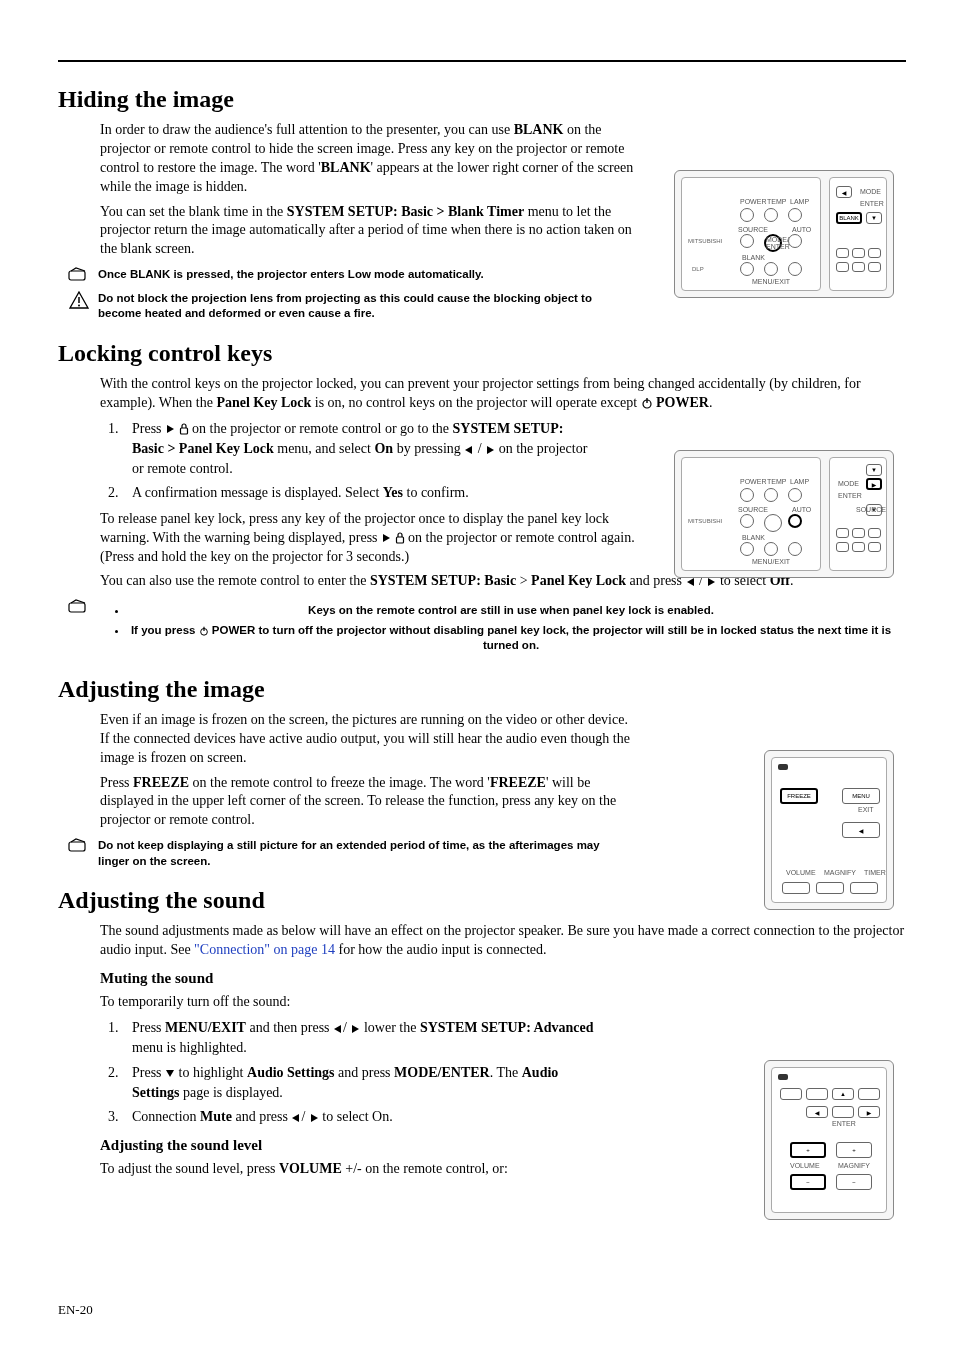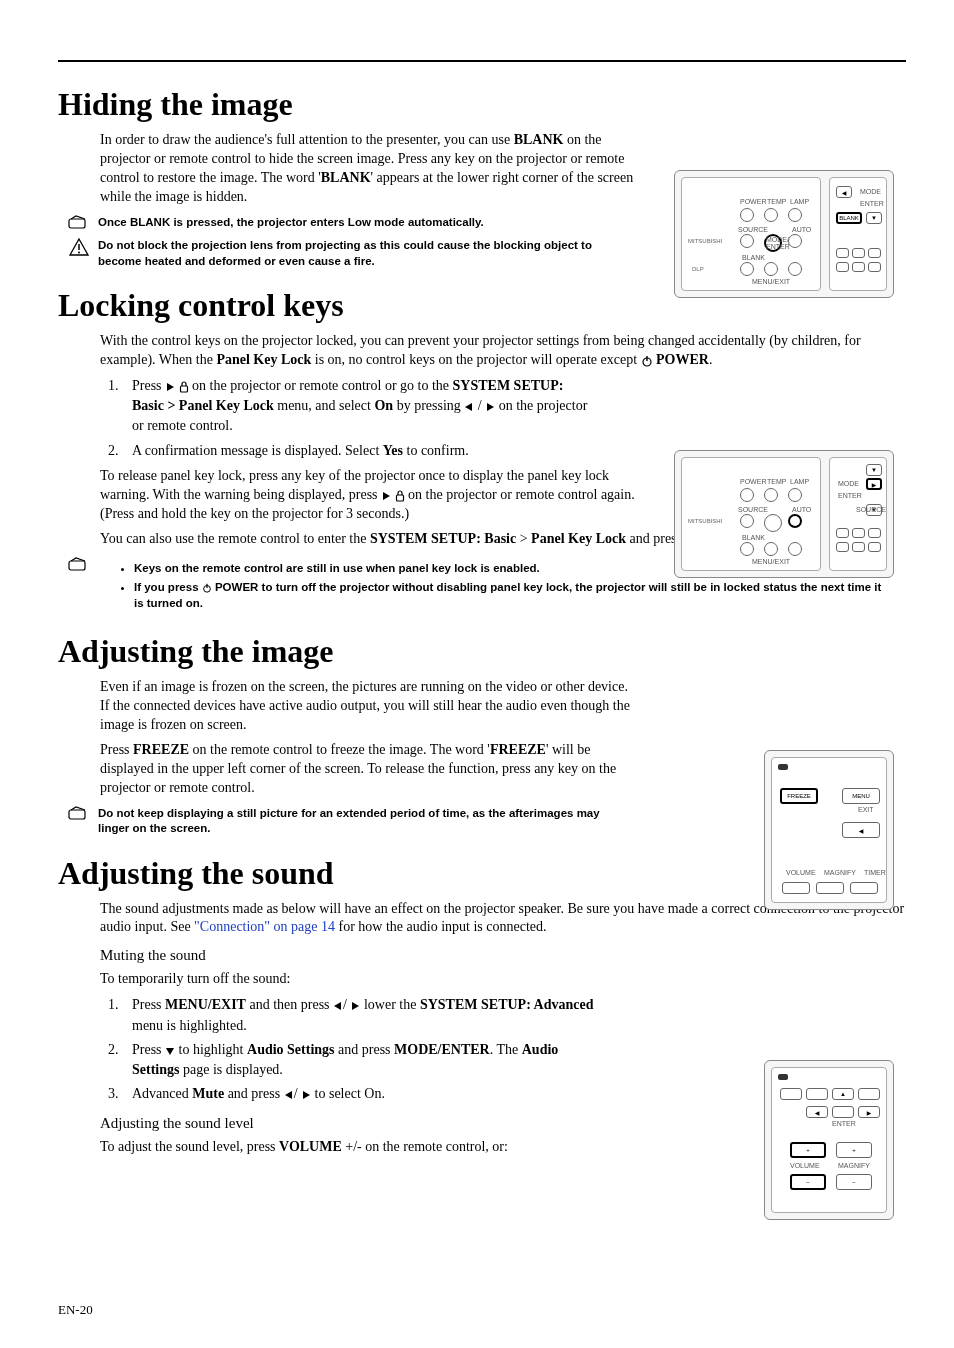--- a/index.html
+++ b/index.html
@@ -7,29 +7,29 @@
     font-family: "Times New Roman", Times, serif;
     width: 954px;
     height: 1348px;
     background: #fff;
     color: #000;
     padding: 60px 48px 30px 58px;
     position: relative;
     font-size: 14px;
   }
   .hr-top { border-top: 2px solid #000; margin-bottom: 24px; }
-  h1 { font-size: 32px; font-weight: bold; margin: 18px 0 8px 0; }
+  h1 { font-size: 24px; font-weight: bold; margin: 18px 0 8px 0; }
   .indent { margin-left: 42px; }
   .para { margin: 6px 0; line-height: 1.35; }
-  .sub-h { font-weight: normal; font-size: 15px; margin: 10px 0 4px 0; }
+  .sub-h { font-weight: bold; font-size: 15px; margin: 10px 0 4px 0; }
   .note-row { display: flex; align-items: flex-start; gap: 8px; margin: 8px 0 6px 10px; font-family: Arial, Helvetica, sans-serif; font-size: 11.5px; font-weight: bold; line-height: 1.35; }
   .note-row .icon { flex: 0 0 22px; display:flex; justify-content:center; }
   .note-row .txt { flex: 1; }
   .bullets { list-style: disc; padding-left: 18px; }
-  .bullets li { margin: 4px 18px; }
+  .bullets li { margin: 4px 12px; text-align: center; }
   ol.steps { list-style: decimal; padding-left: 64px; }
   ol.steps li { margin: 4px 0; padding-left: 10px; line-height:1.45; }
   .link { color: #2040c0; }
   .diagram {
     position: absolute;
     border: 1px solid #888;
     background: #f6f6f6;
     border-radius: 6px;
   }
   .diagram.d1 { right: 60px; top: 170px; width: 220px; height: 128px; }
@@ -52,20 +52,23 @@
 </head>
 <body>
 
 <div class="hr-top"></div>
 
 <h1>Hiding the image</h1>
 <div class="indent col-narrow">
   <p class="para">
     <span>In order to draw the audience's full attention to the presenter, you can use </span><b>BLANK</b><span> on the projector or remote control to hide the screen image. Press any key on the projector or remote control to restore the image. The word '</span><b>BLANK</b><span>' appears at the lower right corner of the screen while the image is hidden.</span>
   </p>
+  <p class="para">
+    <span>You can set the blank time in the </span><b>SYSTEM SETUP: Basic &gt; Blank Timer</b><span> menu to let the projector return the image automatically after a period of time when there is no action taken on the blank screen.</span>
+  </p>
 </div>
 <div class="note-row">
   <span class="icon">
     <svg width="22" height="14" viewBox="0 0 22 14">
         <rect x="1" y="4" width="16" height="9" rx="2" fill="none" stroke="#000" stroke-width="1.2"></rect>
         <path d="M3 4 L8 1 L17 4" fill="none" stroke="#000" stroke-width="1.2"></path>
       </svg>
   </span>
   <span class="txt">Once BLANK is pressed, the projector enters Low mode automatically.</span>
 </div>
@@ -198,21 +201,21 @@
     <span> lower the </span><b>SYSTEM SETUP: Advanced</b><span> menu is highlighted.</span>
   </li>
   <li>
     <span>Press </span>
     <svg class="inline-icon" width="10" height="10" viewBox="0 0 10 10">
         <path d="M1 2 L9 2 L5 9 Z" fill="#000"></path>
       </svg>
     <span> to highlight </span><b>Audio Settings</b><span> and press </span><b>MODE/ENTER</b><span>. The </span><b>Audio Settings</b><span> page is displayed.</span>
   </li>
   <li>
-    <span>Advanced </span><b>Mute</b><span> and press </span>
+    <span>Connection </span><b>Mute</b><span> and press </span>
     <svg class="inline-icon" width="10" height="10" viewBox="0 0 10 10">
         <path d="M8 1 L1 5 L8 9 Z" fill="#000"></path>
       </svg>/
     <svg class="inline-icon" width="10" height="10" viewBox="0 0 10 10">
         <path d="M2 1 L9 5 L2 9 Z" fill="#000"></path>
       </svg>
     <span> to select On.</span>
   </li>
 </ol>
 <div class="indent">

